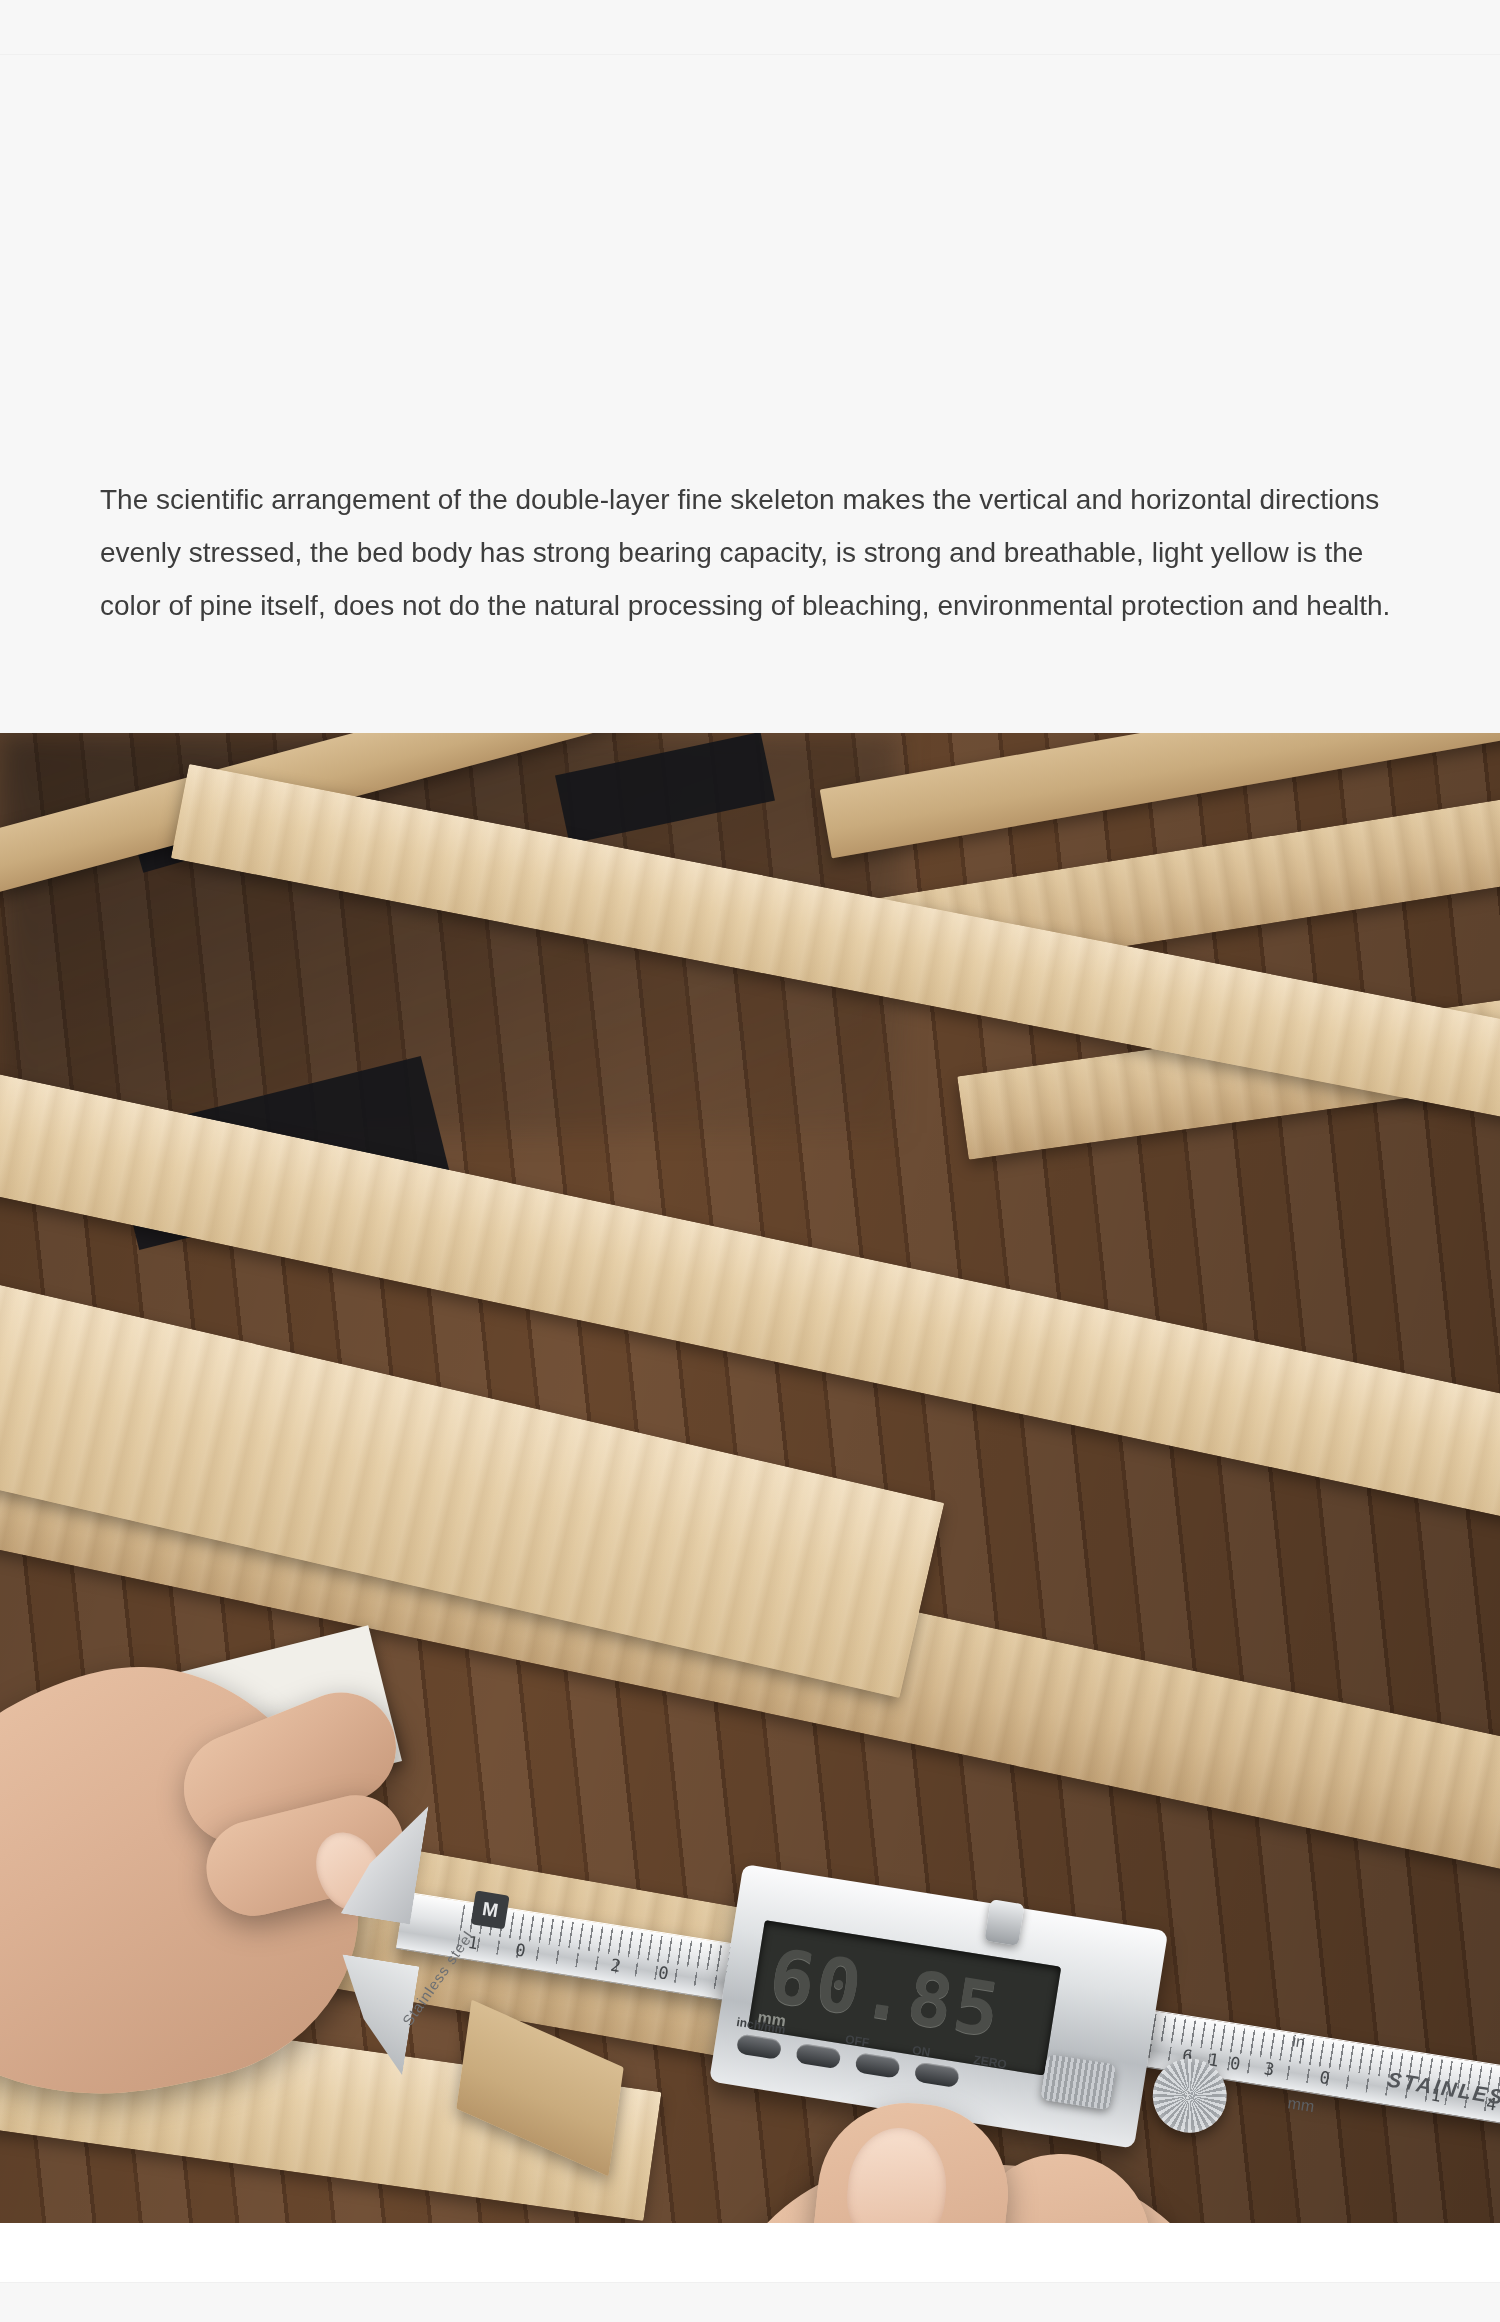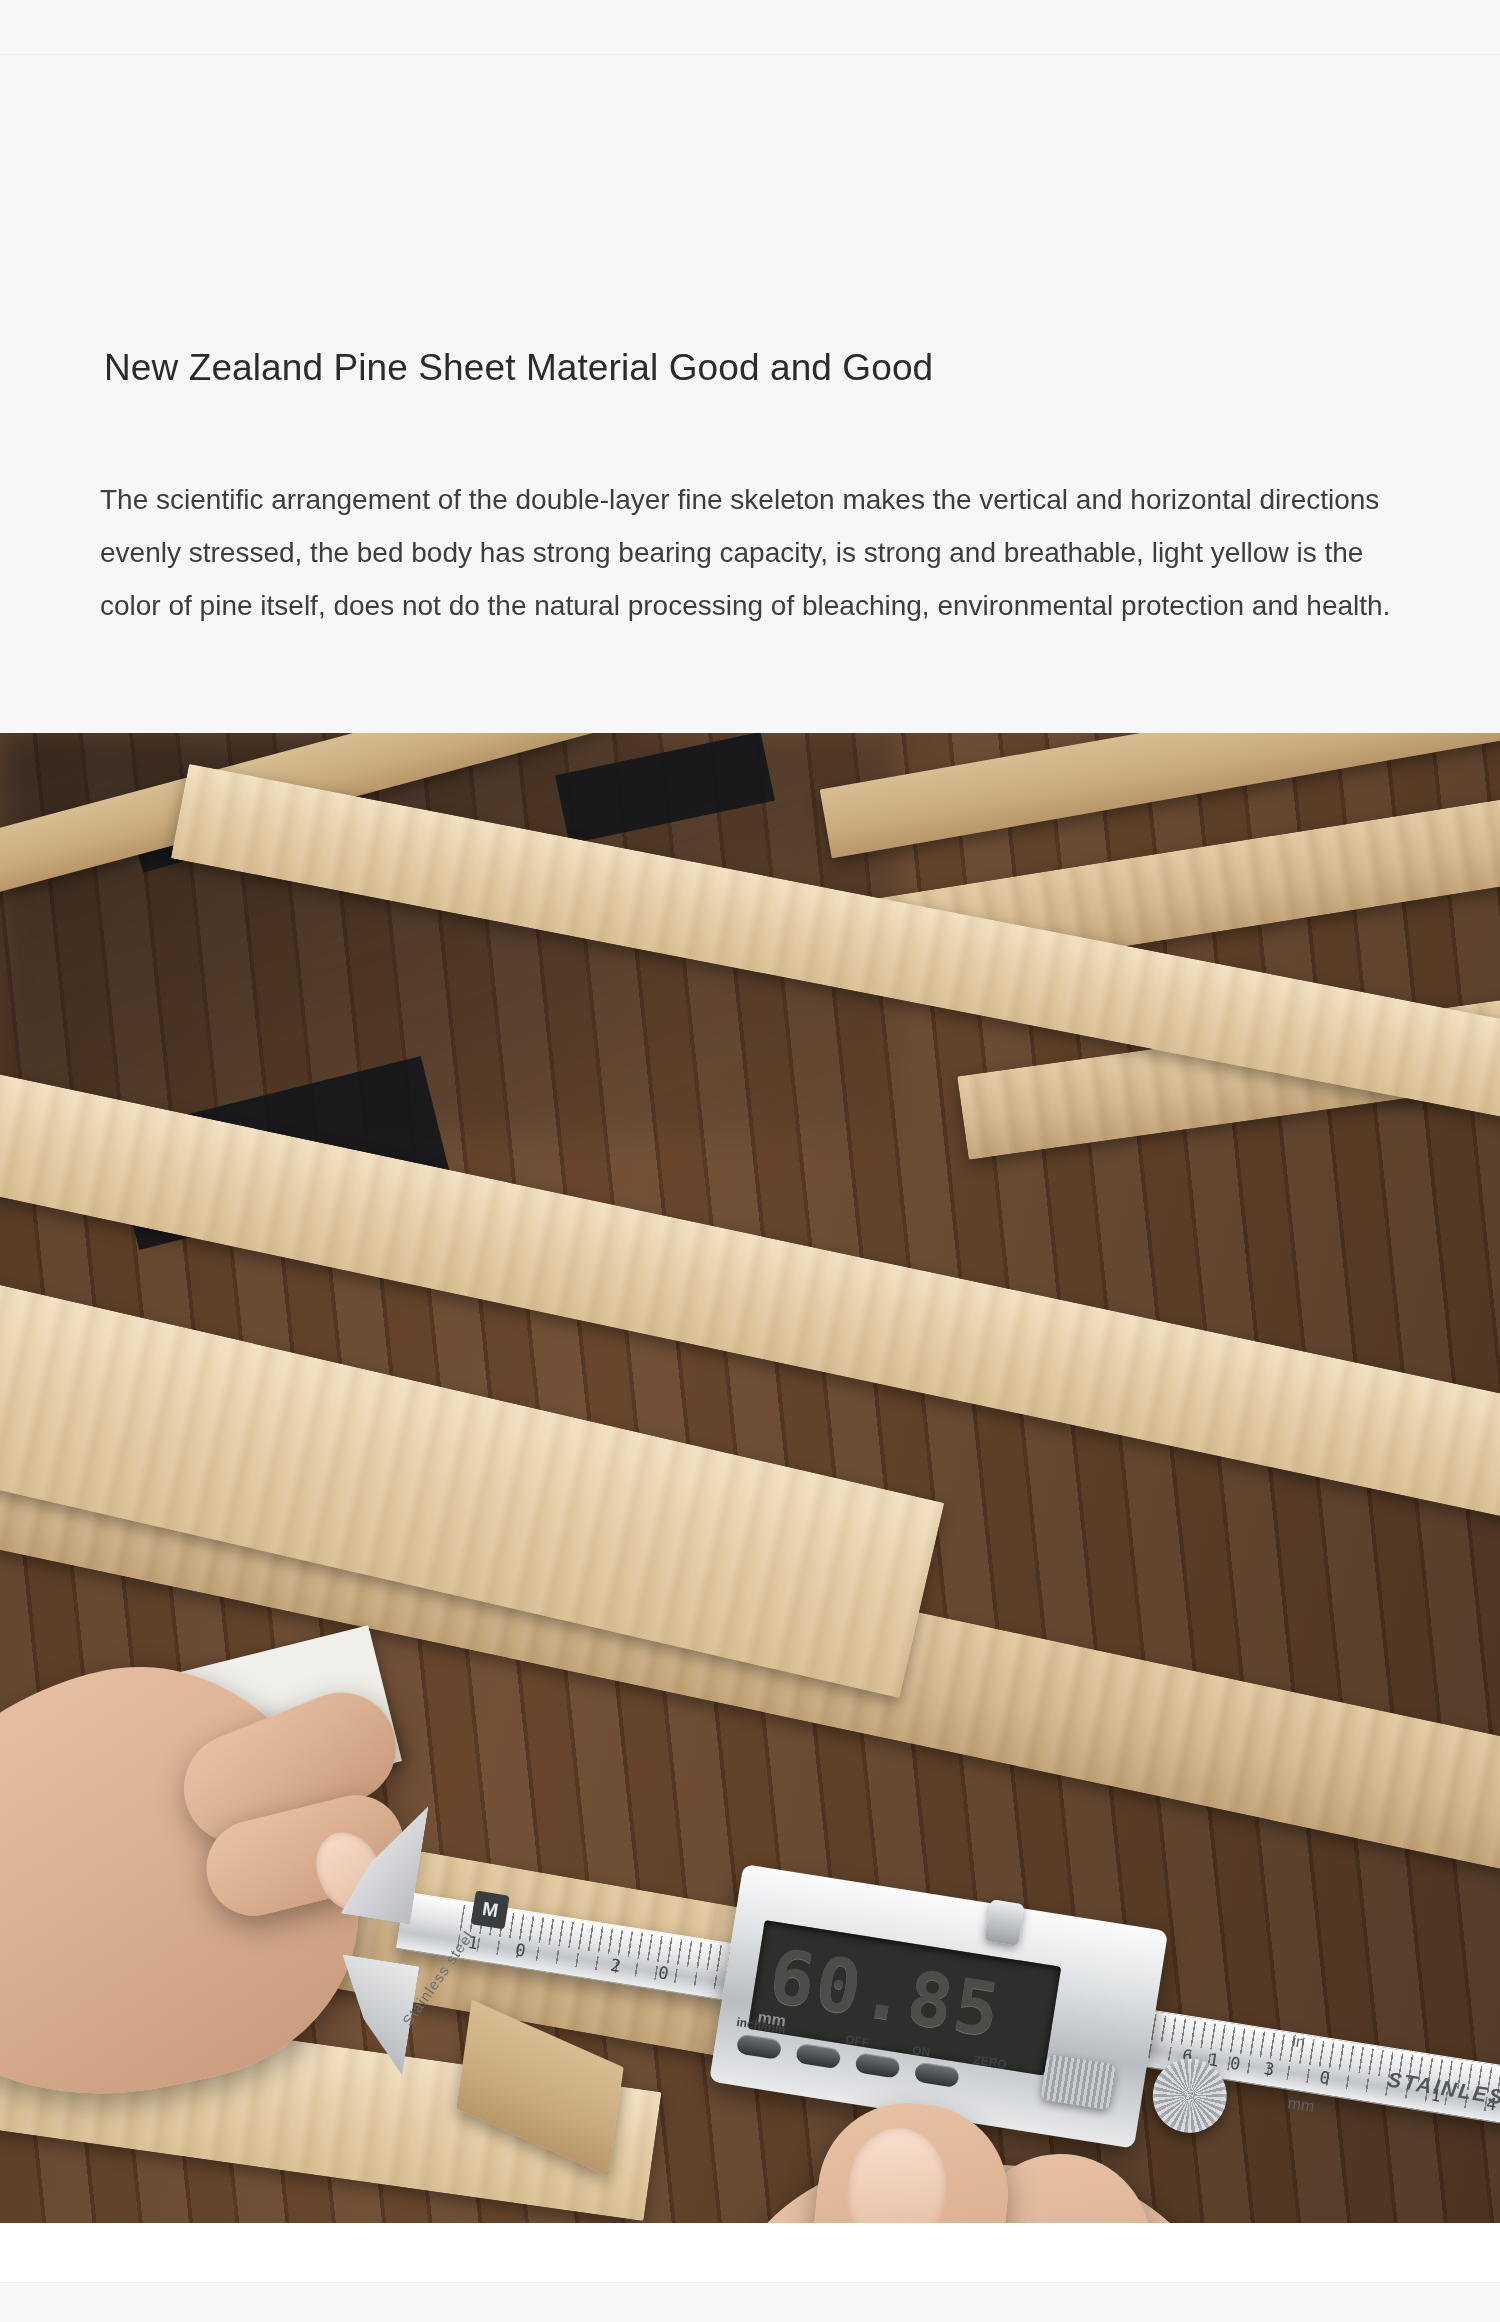--- a/index.html
+++ b/index.html
@@ -393,21 +393,20 @@
   }
 </style>
 </head>
 <body>
 
 <div class="page">
 
   <div class="top-strip"></div>
 
   <div class="text-block">
-    <h2 class="heading">New Zealand Pine Sheet Material Good and Good</h2>
     <p class="body-copy">The scientific arrangement of the double-layer fine skeleton makes the vertical and horizontal directions evenly stressed, the bed body has strong bearing capacity, is strong and breathable, light yellow is the color of pine itself, does not do the natural processing of bleaching, environmental protection and health.</p>
   </div>
 
   <div class="photo-wrap">
     <div class="photo">
 
       <div class="bg-dark"></div>
 
       <div class="patch" style="left:130px; top:45px; width:190px; height:70px; transform:rotate(-16deg);"></div>
       <div class="patch" style="left:560px; top:20px; width:210px; height:70px; transform:rotate(-12deg);"></div>

